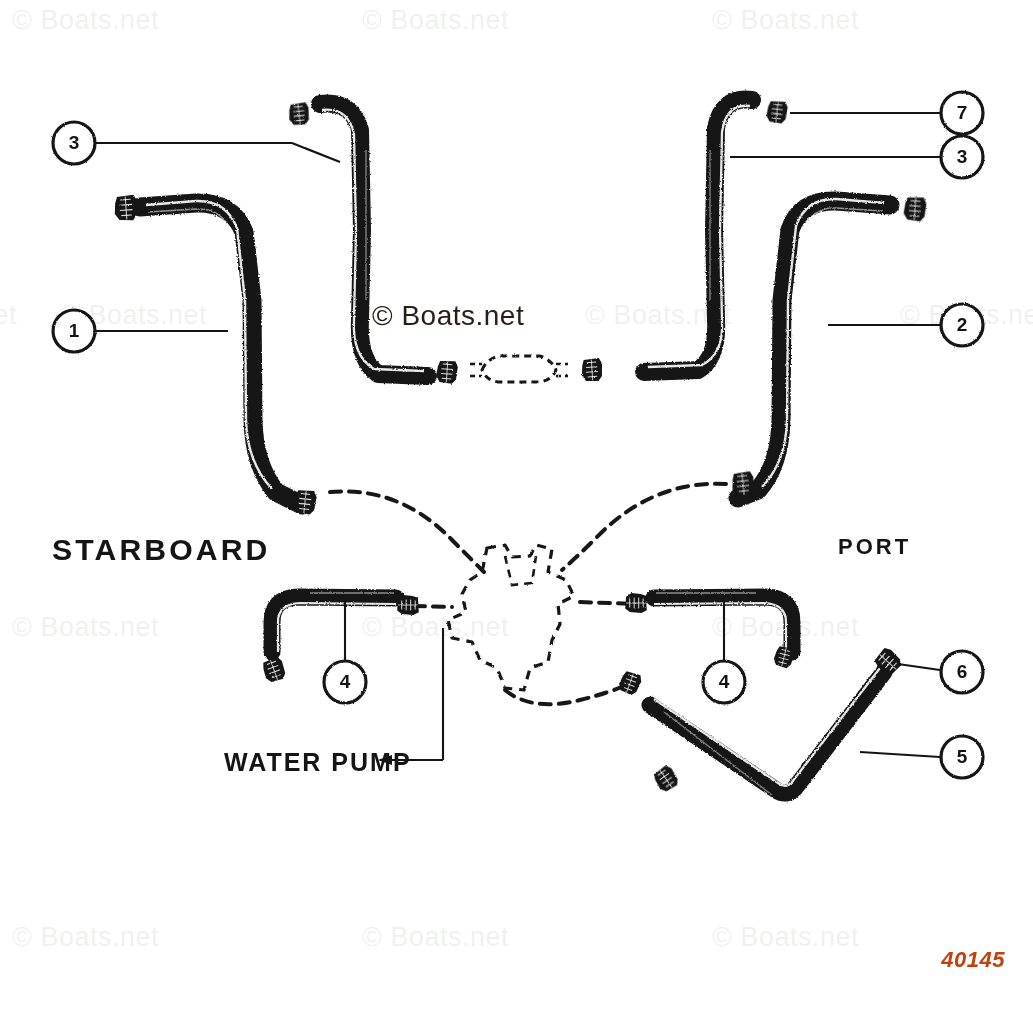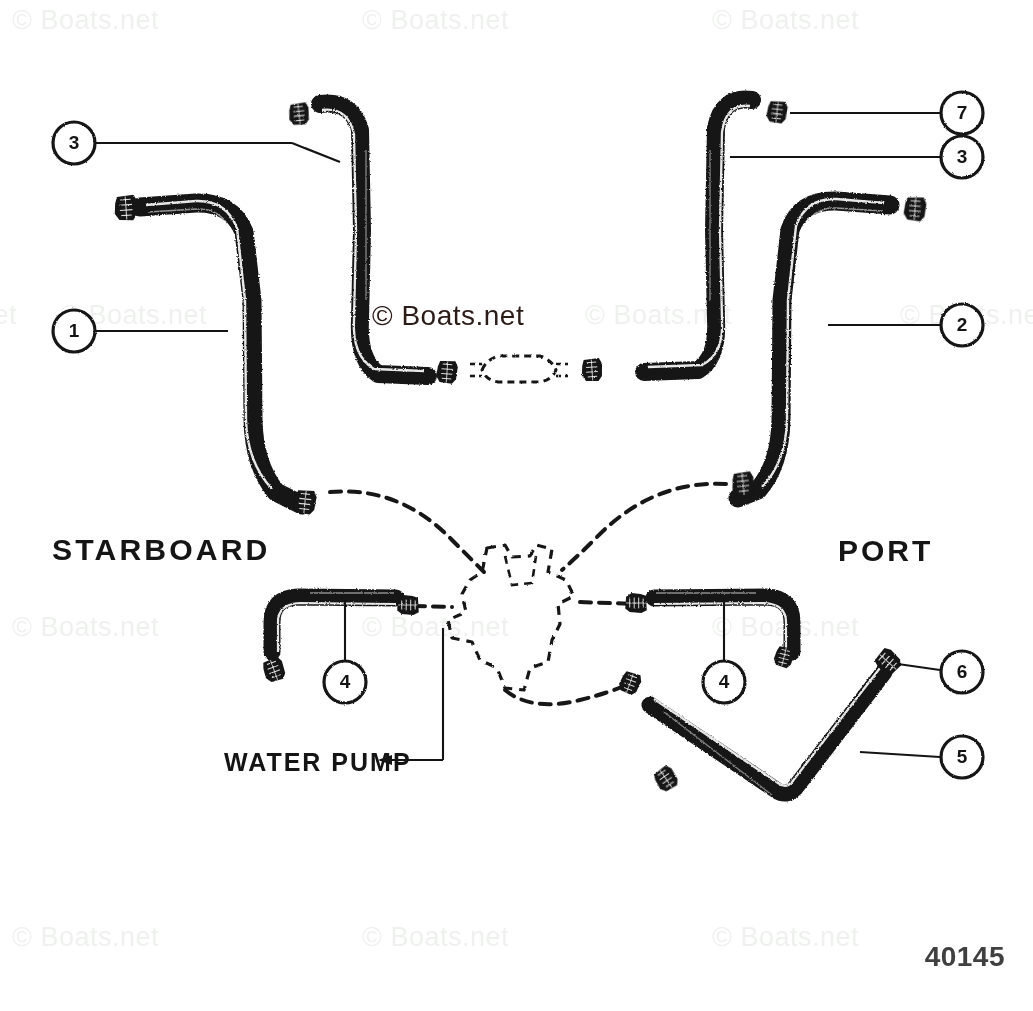--- a/index.html
+++ b/index.html
@@ -15,31 +15,32 @@
     font-family:"Liberation Sans", sans-serif;
     font-size:27px;font-weight:400;
     color:#eef1ee;
     white-space:nowrap;
     letter-spacing:0.5px;
   }
   .wm.dark{color:#2b1c18;font-size:28px;}
   .partno{
     position:absolute;right:28px;bottom:38px;
     font-family:"Liberation Sans", sans-serif;
-    font-size:28px;font-weight:700;color:#404040;
+    font-size:22px;font-weight:700;color:#c2410c;
     letter-spacing:0.5px;
+    font-style:italic;
   }
   .lbl{
     position:absolute;
     font-family:"Liberation Sans", sans-serif;
     font-weight:700;color:#151515;
     white-space:nowrap;
   }
   #lbl-starboard{left:52px;top:534px;font-size:29px;letter-spacing:3px;transform:scaleX(1.04);transform-origin:left top;}
-  #lbl-port{left:838px;top:534px;font-size:30px;letter-spacing:3px;}
+  #lbl-port{left:838px;top:534px;font-size:22px;letter-spacing:3px;}
   #lbl-waterpump{left:224px;top:748px;font-size:25px;letter-spacing:2px;}
   .callout-num{
     position:absolute;
     font-family:"Liberation Sans", sans-serif;
     font-size:19px;font-weight:700;color:#141414;
     width:42px;text-align:center;
     line-height:42px;
   }
 </style>
 </head>

